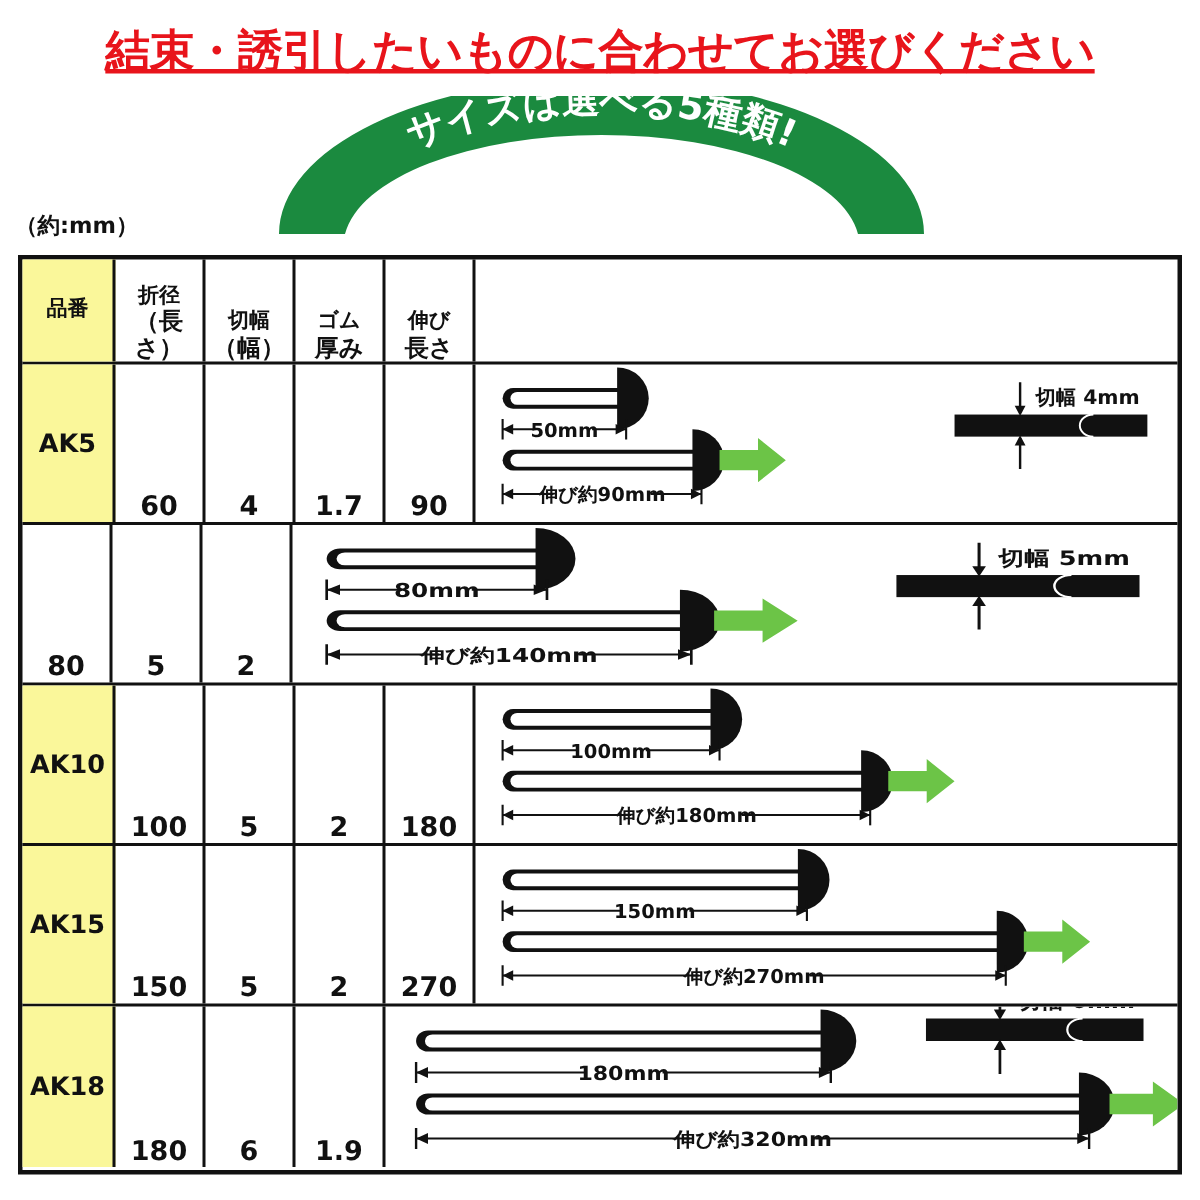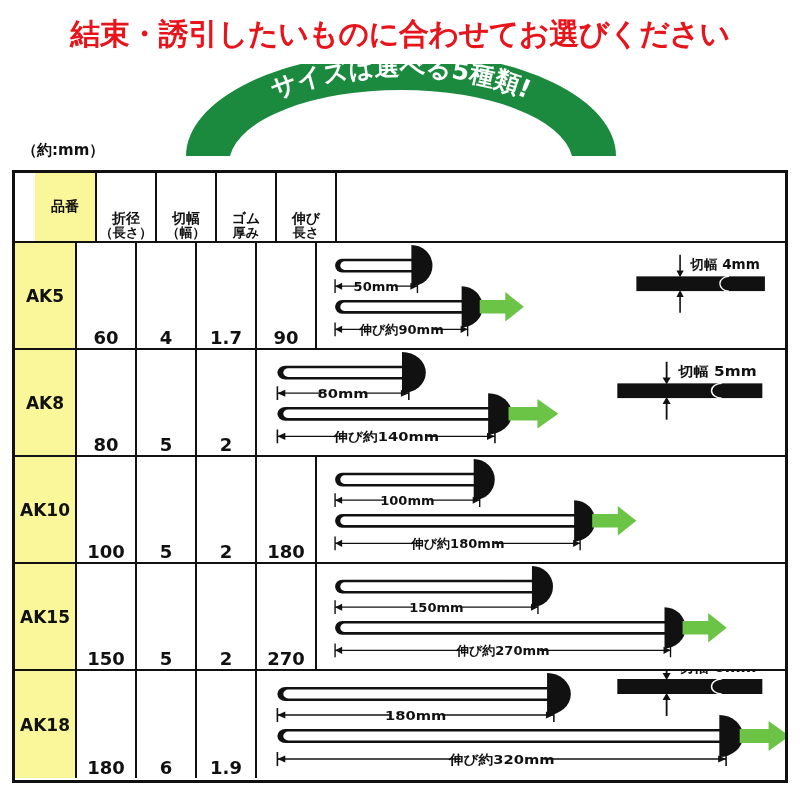--- a/index.html
+++ b/index.html
@@ -15,59 +15,59 @@
   
   .headline{
     position:absolute;left:0;top:14px;width:800px;
     text-align:center;
     color:#e8141b;
     font-size:30px;
     font-weight:bold;
     letter-spacing:-0.5px;
     white-space:nowrap;
     font-family:"DejaVu Sans","Liberation Sans",sans-serif;
+    text-decoration:underline;
   }
 
   
   .arc-wrap{position:absolute;left:176px;top:64px;width:450px;height:92px;}
   .arc-wrap svg{display:block;width:450px;height:92px;}
 
   
   .unit-note{
     position:absolute;left:10px;top:141px;
     font-size:15px;font-weight:bold;color:#111;
     font-family:"DejaVu Sans","Liberation Sans",sans-serif;
-    margin-left:12px;
   }
 
   
   .tbl{
     position:absolute;left:12px;top:170px;
     width:776px;height:613px;
     border:3px solid #111;
     box-sizing:border-box;
     background:#fff;
   }
   .trow{display:flex;width:100%;box-sizing:border-box;border-bottom:2px solid #111;}
   .trow.last{border-bottom:none;}
-  .thead{height:70px;padding-left:20px;}
+  .thead{height:70px;}
   .tbody-row{height:107px;}
   .cell{
     box-sizing:border-box;
     border-right:2px solid #111;
     display:flex;align-items:center;justify-content:center;
     text-align:center;
     font-family:"DejaVu Sans","Liberation Sans",sans-serif;
   }
   .c-part{width:62px;background:#faf79a;font-size:17px;font-weight:bold;color:#111;}
   .c-num{width:60px;font-size:18px;font-weight:bold;color:#111;align-items:flex-end;}
   .c-diag{flex:1;border-right:none;position:relative;overflow:hidden;}
 
   .hd{font-size:14px;font-weight:bold;line-height:1.12;color:#111;}
-  .hd small{font-size:13px;display:block;font-weight:bold;}
+  .hd small{font-size:16px;display:block;font-weight:bold;}
 
   
   .c-diag svg{position:absolute;left:0;top:0;width:100%;height:100%;display:block;}
 </style>
 </head>
 <body>
 
 <div id="page">
 
   <div class="headline">結束・誘引したいものに合わせてお選びください</div>
@@ -179,21 +179,20 @@
      <line x1="361.52" y1="12" x2="361.52" y2="33" stroke="#111111" stroke-width="1.6"></line>
      <path d="M 361.52 35 l -3.6 -7 l 7.2 0 Z" fill="#111111"></path>
      <line x1="361.52" y1="71" x2="361.52" y2="50" stroke="#111111" stroke-width="1.6"></line>
      <path d="M 361.52 48 l -3.6 7 l 7.2 0 Z" fill="#111111"></path>
      <text x="371.76" y="27" font-family="DejaVu Sans, Liberation Sans, sans-serif" font-size="13.5" font-weight="bold" fill="#111111">切幅 4mm</text>
    </g>
             </svg>
           </div>
         </div>
         <div class="trow tbody-row">
-          <div class="cell c-part">AK8</div>
      <div class="cell c-num">80</div>
      <div class="cell c-num">5</div>
      <div class="cell c-num">2</div>
      <div class="cell c-diag">
             <svg viewBox="0 0 466 107" xmlns="http://www.w3.org/2000/svg" preserveAspectRatio="none">
     <g>
       <path d="M 25 16 L 130 16
                L 130 30 L 25 30
                A 7 7 0 0 1 25 16 Z" fill="#111111"></path>
       <path d="M 27.6 18.6 L 129 18.6

